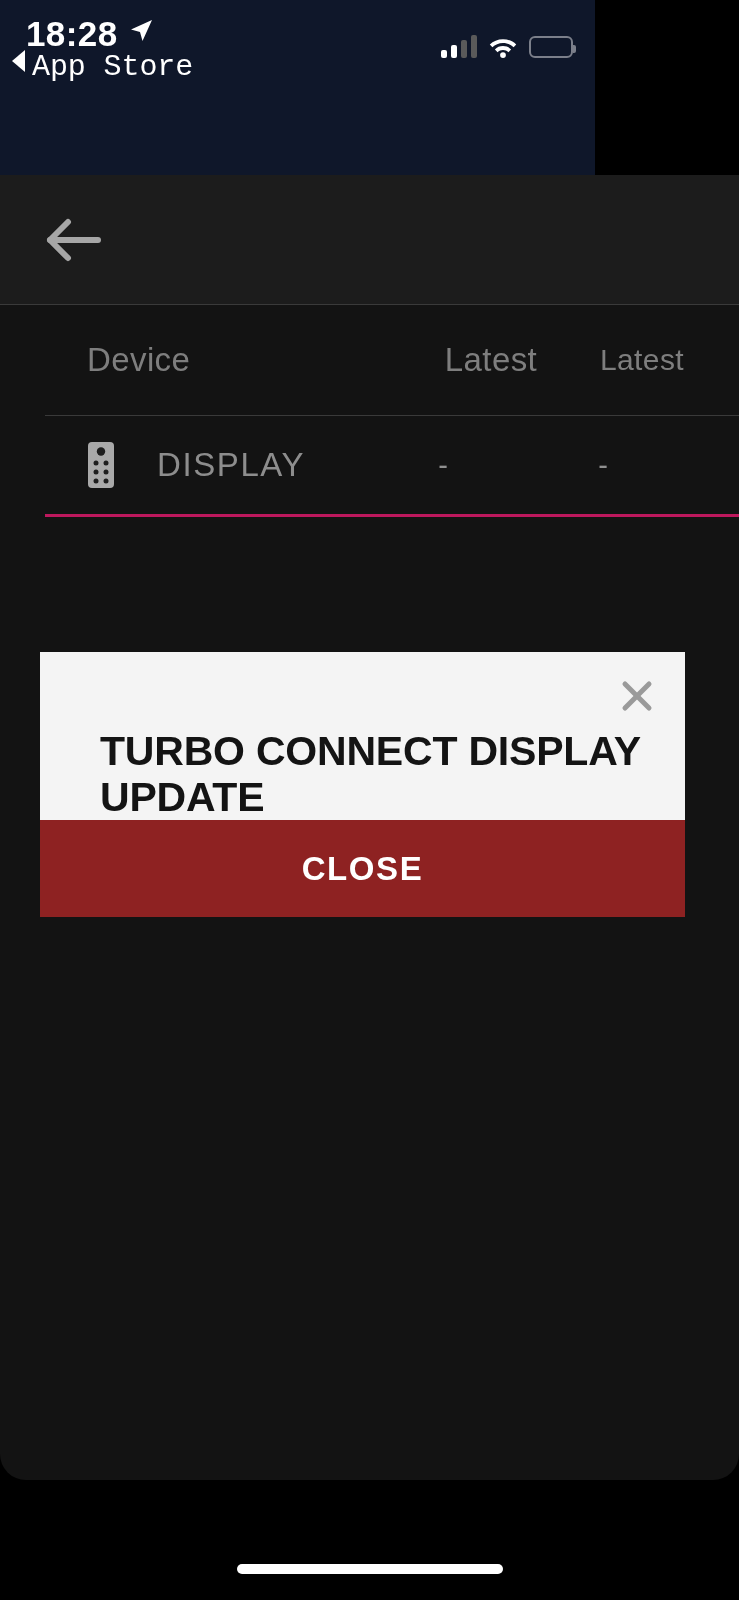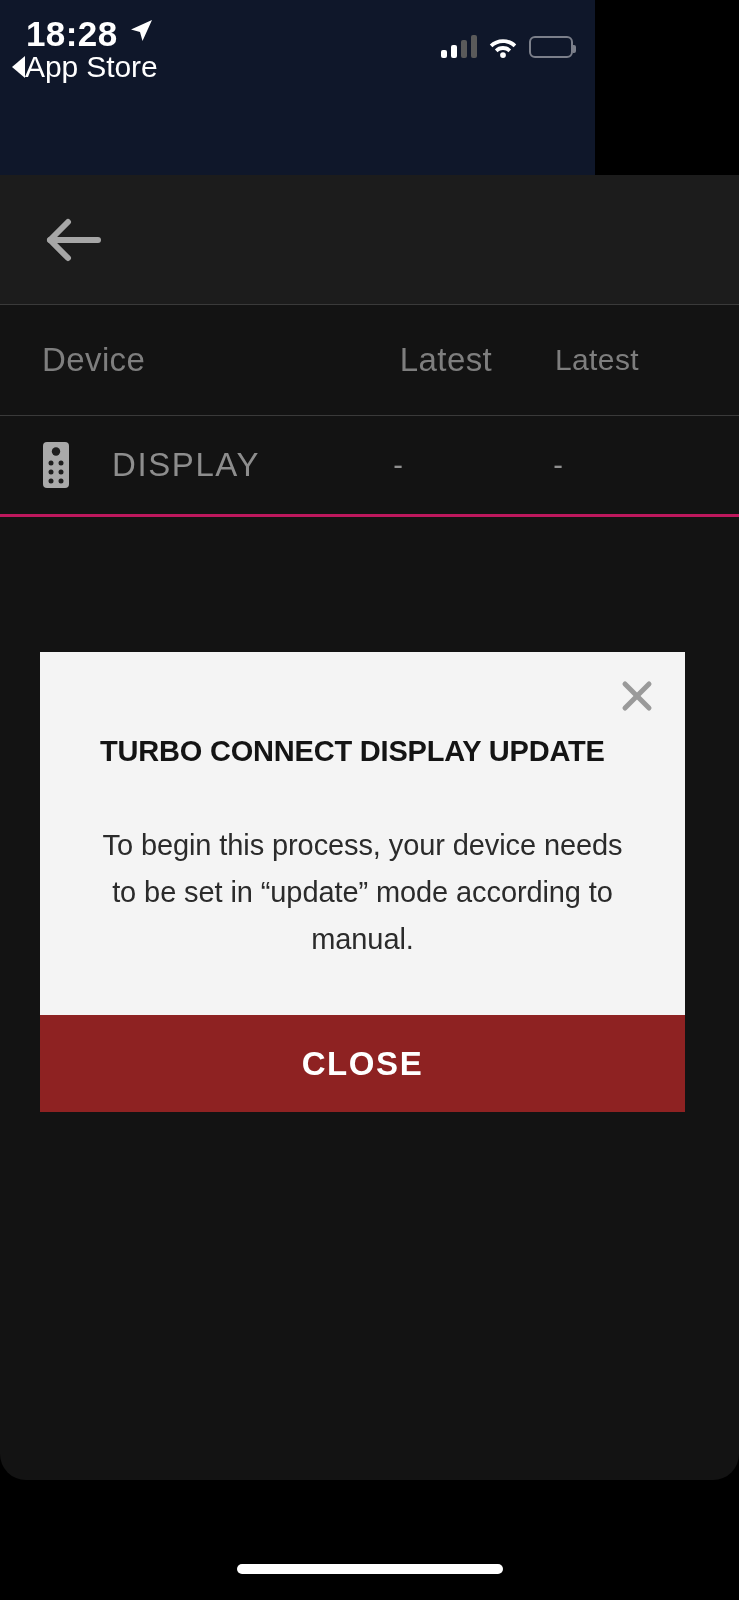--- a/index.html
+++ b/index.html
@@ -42,22 +42,23 @@
   }
   .sb-loc-arrow {
     position: absolute;
     left: 128px; top: 18px;
     width: 26px; height: 26px;
   }
   .sb-return {
     position: absolute;
     left: 12px; top: 50px;
     display: flex;
-    align-items: center;
+    gap: 7px;
     line-height: 34px;
+    font-family: Liberation Mono, monospace;
   }
   .sb-return-tri {
     width: 0; height: 0;
     border-top: 11px solid transparent;
     border-bottom: 11px solid transparent;
     border-right: 13px solid #ffffff;
   }
   .sb-return-label {
     font-size: 30px;
     font-weight: 400;
@@ -119,21 +120,21 @@
     border-bottom: 1px solid #3a3a3a;
   }
   #back-button {
     position: absolute;
     left: 42px; top: 36px;
     width: 62px; height: 58px;
     cursor: pointer;
   }
 
   
-  #device-table { background:#131313; }
+  #device-table { background:#131313;padding-left:45px; }
   .tbl-header {
     position: relative;
     height: 111px;
     border-bottom: 1px solid #3a3a3a;
   }
   .tbl-row {
     position: relative;
     height: 101px;
     border-bottom: 3px solid #be185d;
   }
@@ -210,21 +211,21 @@
   }
   #modal-close-icon {
     position: absolute;
     right: 22px; top: 18px;
     width: 52px; height: 52px;
     cursor: pointer;
   }
   #modal-title {
     margin: 76px 0 0 0;
     padding: 0 28px 0 60px;
-    font-size: 29px;
+    font-size: 41px;
     font-weight: 700;
     color: #141414;
     font-stretch: condensed;
     letter-spacing: -0.2px;
     line-height: 46px;
     text-align: left;
   }
   #modal-body {
     margin: 48px auto 0 auto;
     padding: 0 58px;
@@ -340,21 +341,20 @@
 
       <svg id="modal-close-icon" viewBox="0 0 52 52">
         <g stroke="#9a9a9a" stroke-width="5" stroke-linecap="round">
           <path d="M14 14 L38 38"></path>
           <path d="M38 14 L14 38"></path>
         </g>
       </svg>
 
       <h1 id="modal-title">TURBO CONNECT DISPLAY UPDATE</h1>
 
-      <p id="modal-body">To begin this process, your device needs to be set in “update” mode according to manual.</p>
 
       <button id="modal-close-button">CLOSE</button>
     </div>
 
   </div>
 
   <div id="home-indicator"></div>
 
 </div>
 

